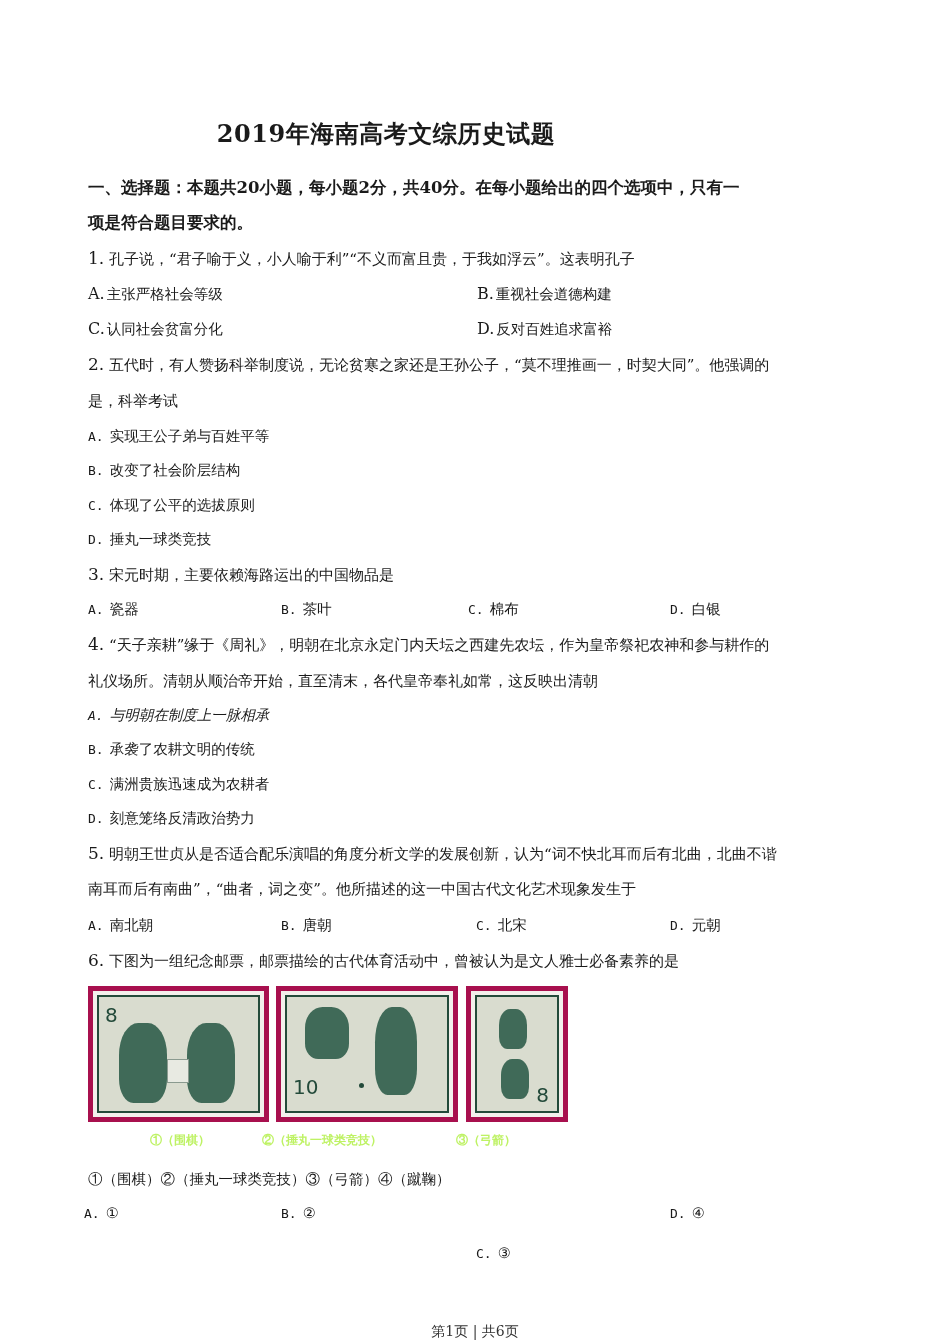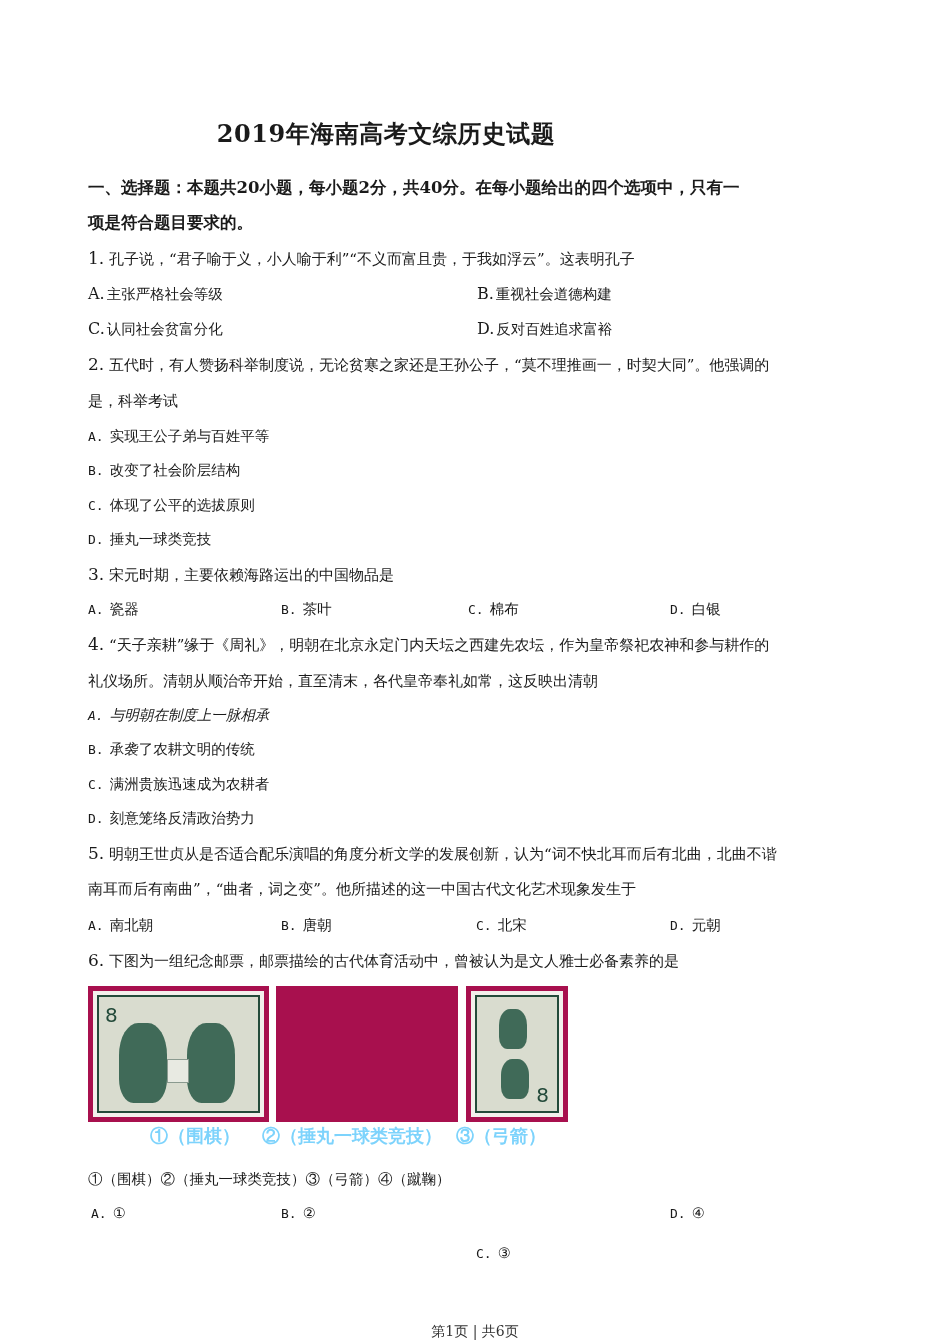--- a/index.html
+++ b/index.html
@@ -13,21 +13,21 @@
     .opt { position: absolute; font-size: 14.5px; white-space: nowrap; }
     .opt .letter { font-family: "DejaVu Sans Mono", "Liberation Mono", monospace; font-size: 13px; margin-right: 6px; }
     .opt.big .letter { font-family: "DejaVu Serif", serif; font-size: 16px; margin-right: 2px; }
     .stamps { position: absolute; top: 986px; left: 88px; height: 160px; width: 600px; }
     .stamp { position: absolute; top: 0; height: 136px; background: #a8104e; box-sizing: border-box; padding: 5px; }
     .stamp .inner { width: 100%; height: 100%; background: #f3f0ec; box-sizing: border-box; padding: 4px; }
     .stamp .art { width: 100%; height: 100%; border: 2px solid #234a3a; box-sizing: border-box;
                   background: #d9dccf; position: relative; overflow: hidden; }
     .stamp .val { position: absolute; font-family: "DejaVu Sans", sans-serif; color: #234a3a; font-size: 20px; }
     .fig { position: absolute; background: #2f5d4a; border-radius: 40% 40% 30% 30%; opacity: 0.9; }
-    .caption { position: absolute; top: 138px; font-size: 18px; font-weight: bold; white-space: nowrap; color: #7dd3fc; }
+    .caption { position: absolute; top: 146px; font-size: 12px; font-weight: bold; white-space: nowrap; color: #bef264; }
     .footer { position: absolute; top: 1323px; left: 0; width: 950px; text-align: center; font-size: 14px; color: #333; }
   </style>
 </head>
 <body>
 
 <div>
 
   <div class="title">2019年海南高考文综历史试题</div>
 
   <div class="section" style="top:170px;">一、选择题：本题共20小题，每小题2分，共40分。在每小题给出的四个选项中，只有一</div>
@@ -94,37 +94,45 @@
         <span class="val" style="left:6px; top:6px;">8</span>
         <div class="fig" style="left:20px; top:26px; width:48px; height:80px;"></div>
         <div class="fig" style="left:88px; top:26px; width:48px; height:80px;"></div>
         <div style="position:absolute; left:68px; top:62px; width:20px; height:22px; border:1px solid #8a9a8f; background:#e8eae2;"></div>
       </div>
         </div>
       <div class="caption" style="left:62px;">①（围棋）</div>
     </div>
 
     <div class="stamp" style="left:188px; width:182px;">
+      <div class="inner">
+          <div class="art">
+        <span class="val" style="left:6px; top:78px;">10</span>
+        <div class="fig" style="left:18px; top:10px; width:44px; height:52px;"></div>
+        <div class="fig" style="left:88px; top:10px; width:42px; height:88px;"></div>
+        <div style="position:absolute; left:72px; top:86px; width:5px; height:5px; border-radius:50%; background:#234a3a;"></div>
+      </div>
+        </div>
       <div class="caption" style="left:-14px;">②（捶丸一球类竞技）</div>
     </div>
 
     <div class="stamp" style="left:378px; width:102px;">
       <div class="inner">
           <div class="art">
         <span class="val" style="right:8px; bottom:4px;">8</span>
         <div class="fig" style="left:22px; top:12px; width:28px; height:40px;"></div>
         <div class="fig" style="left:24px; top:62px; width:28px; height:40px;"></div>
       </div>
         </div>
       <div class="caption" style="left:-10px;">③（弓箭）</div>
     </div>
 
   </div>
 
   <div class="line" style="top:1170px; font-size:14.5px;">①（围棋）②（捶丸一球类竞技）③（弓箭）④（蹴鞠）</div>
 
-  <div class="opt" style="top:1205px; left:91px;"><span class="letter">A.</span><span>①</span></div>
+  <div class="opt" style="top:1205px; left:84px;"><span class="letter">A.</span><span>①</span></div>
   <div class="opt" style="top:1205px; left:281px;"><span class="letter">B.</span><span>②</span></div>
   <div class="opt" style="top:1205px; left:476px;margin-top:40px;"><span class="letter">C.</span><span>③</span></div>
   <div class="opt" style="top:1205px; left:670px;"><span class="letter">D.</span><span>④</span></div>
 
   <div class="footer">第1页 | 共6页</div>
 </div>
 
 </body></html>

